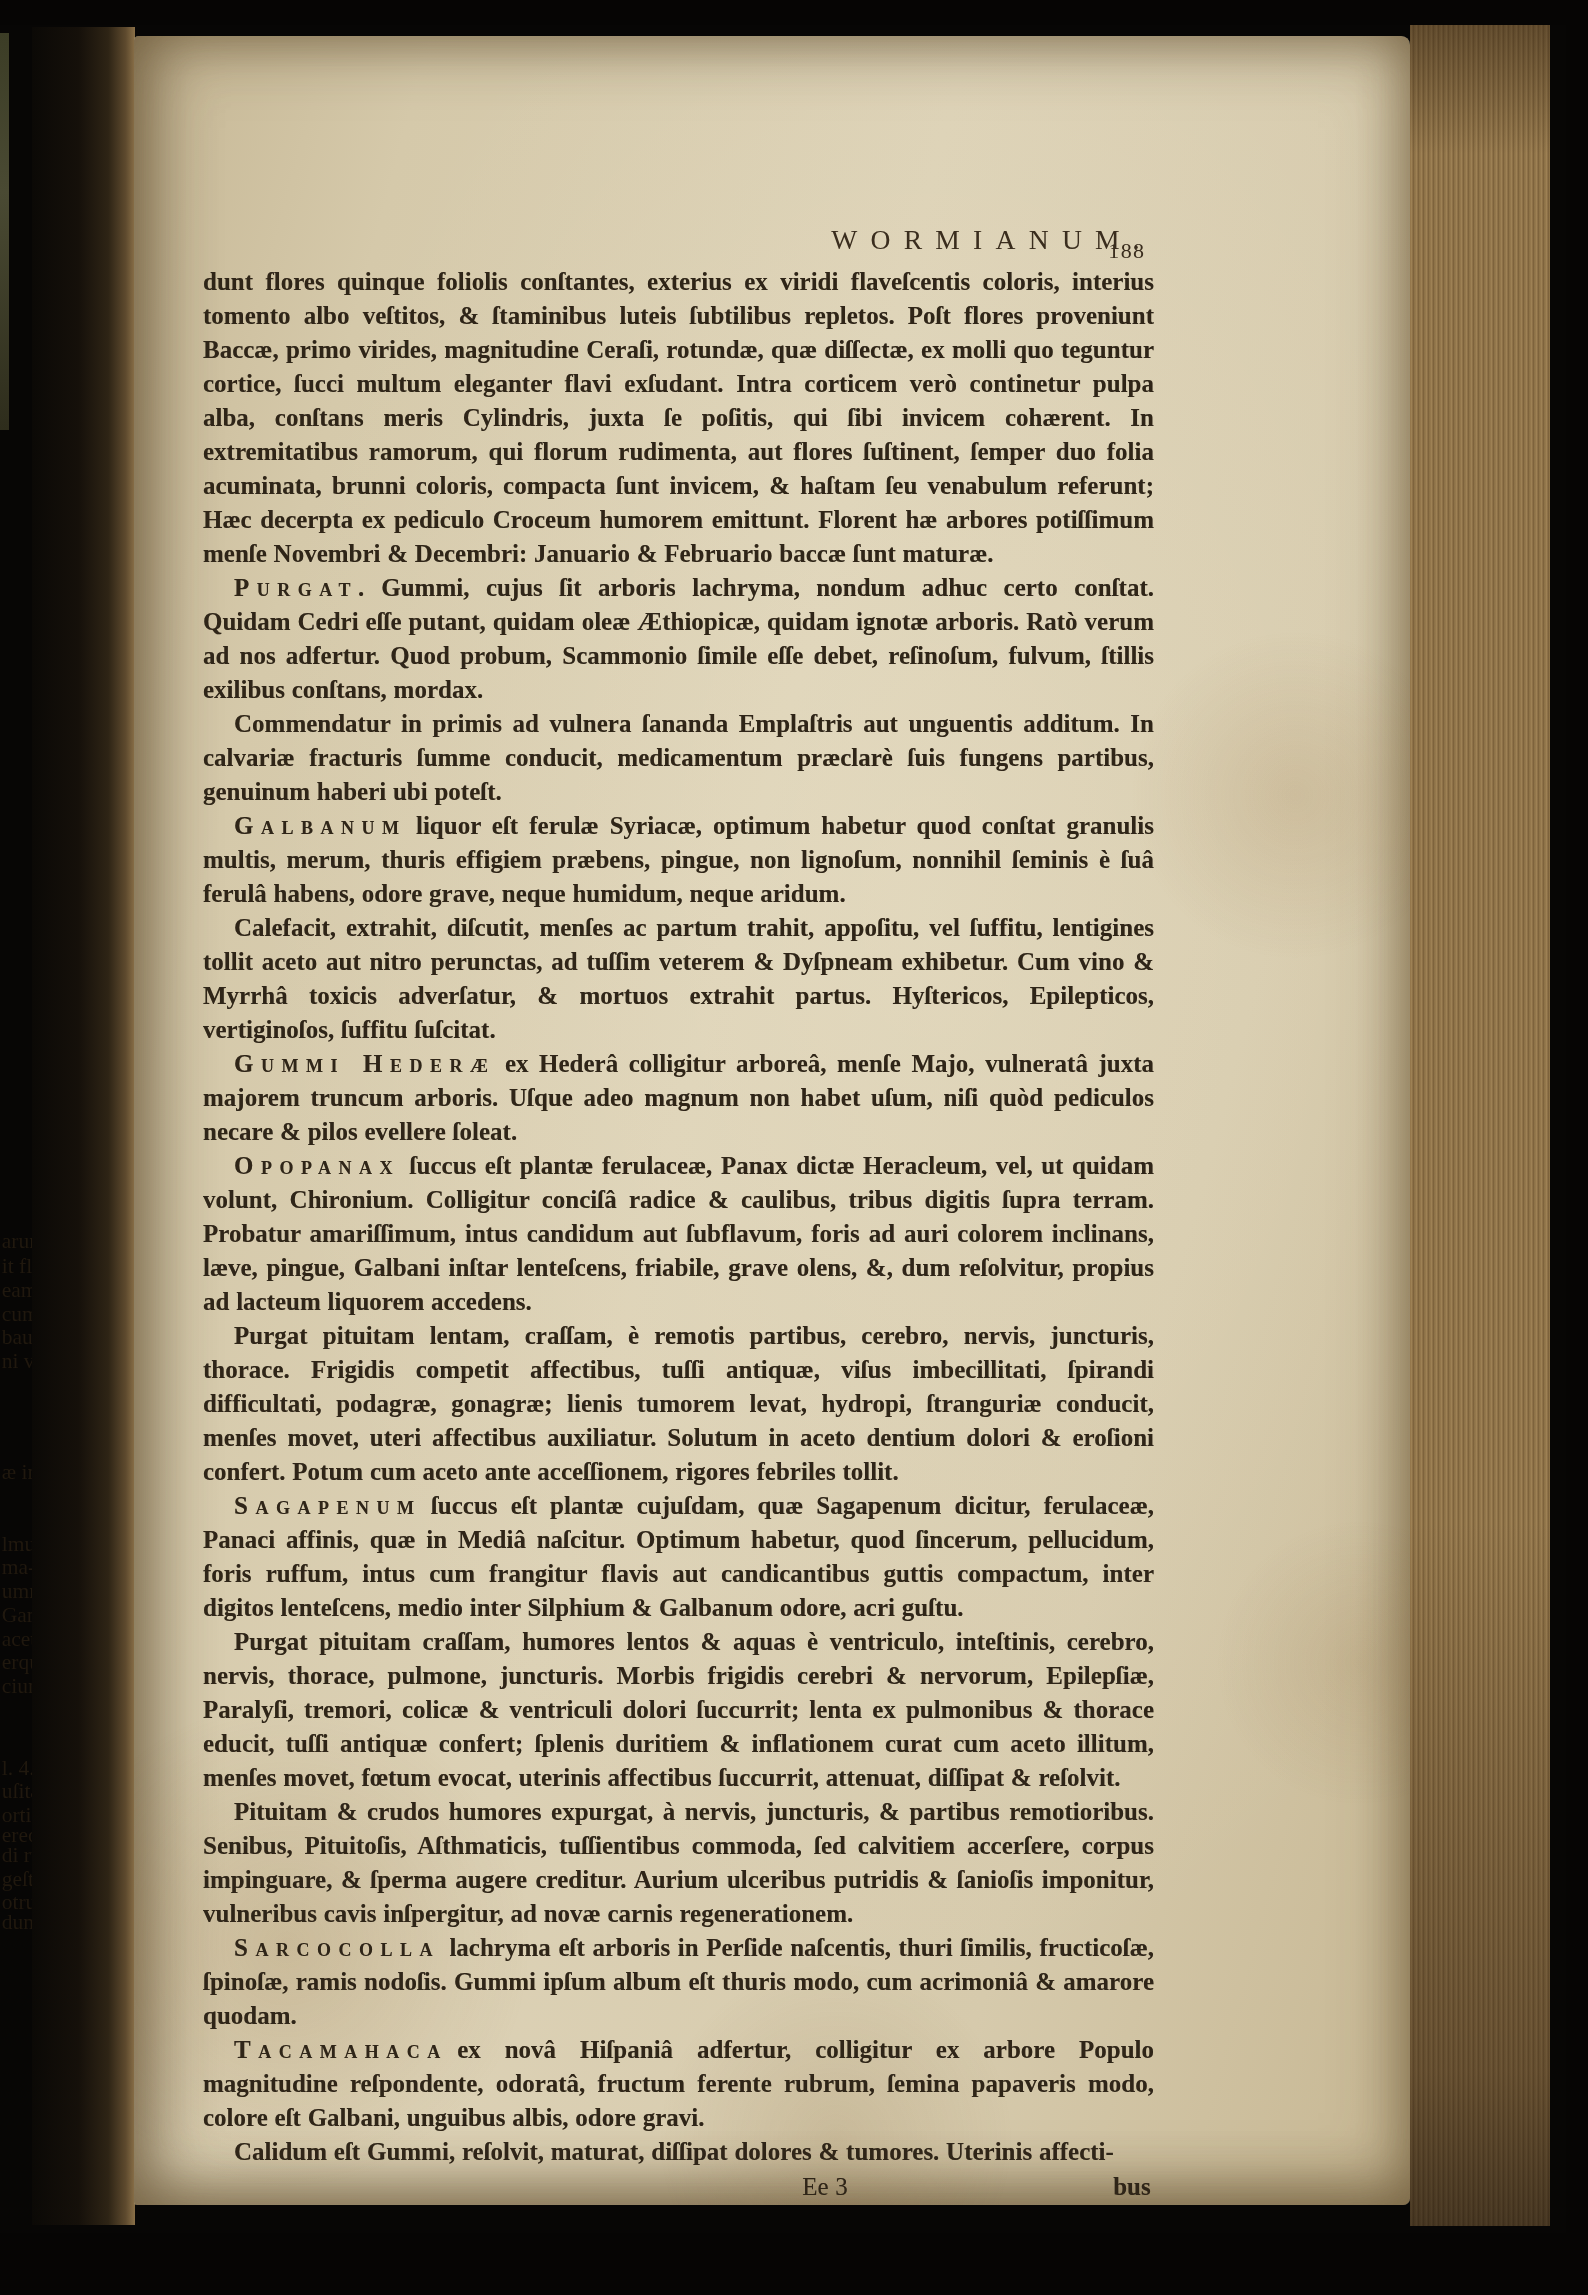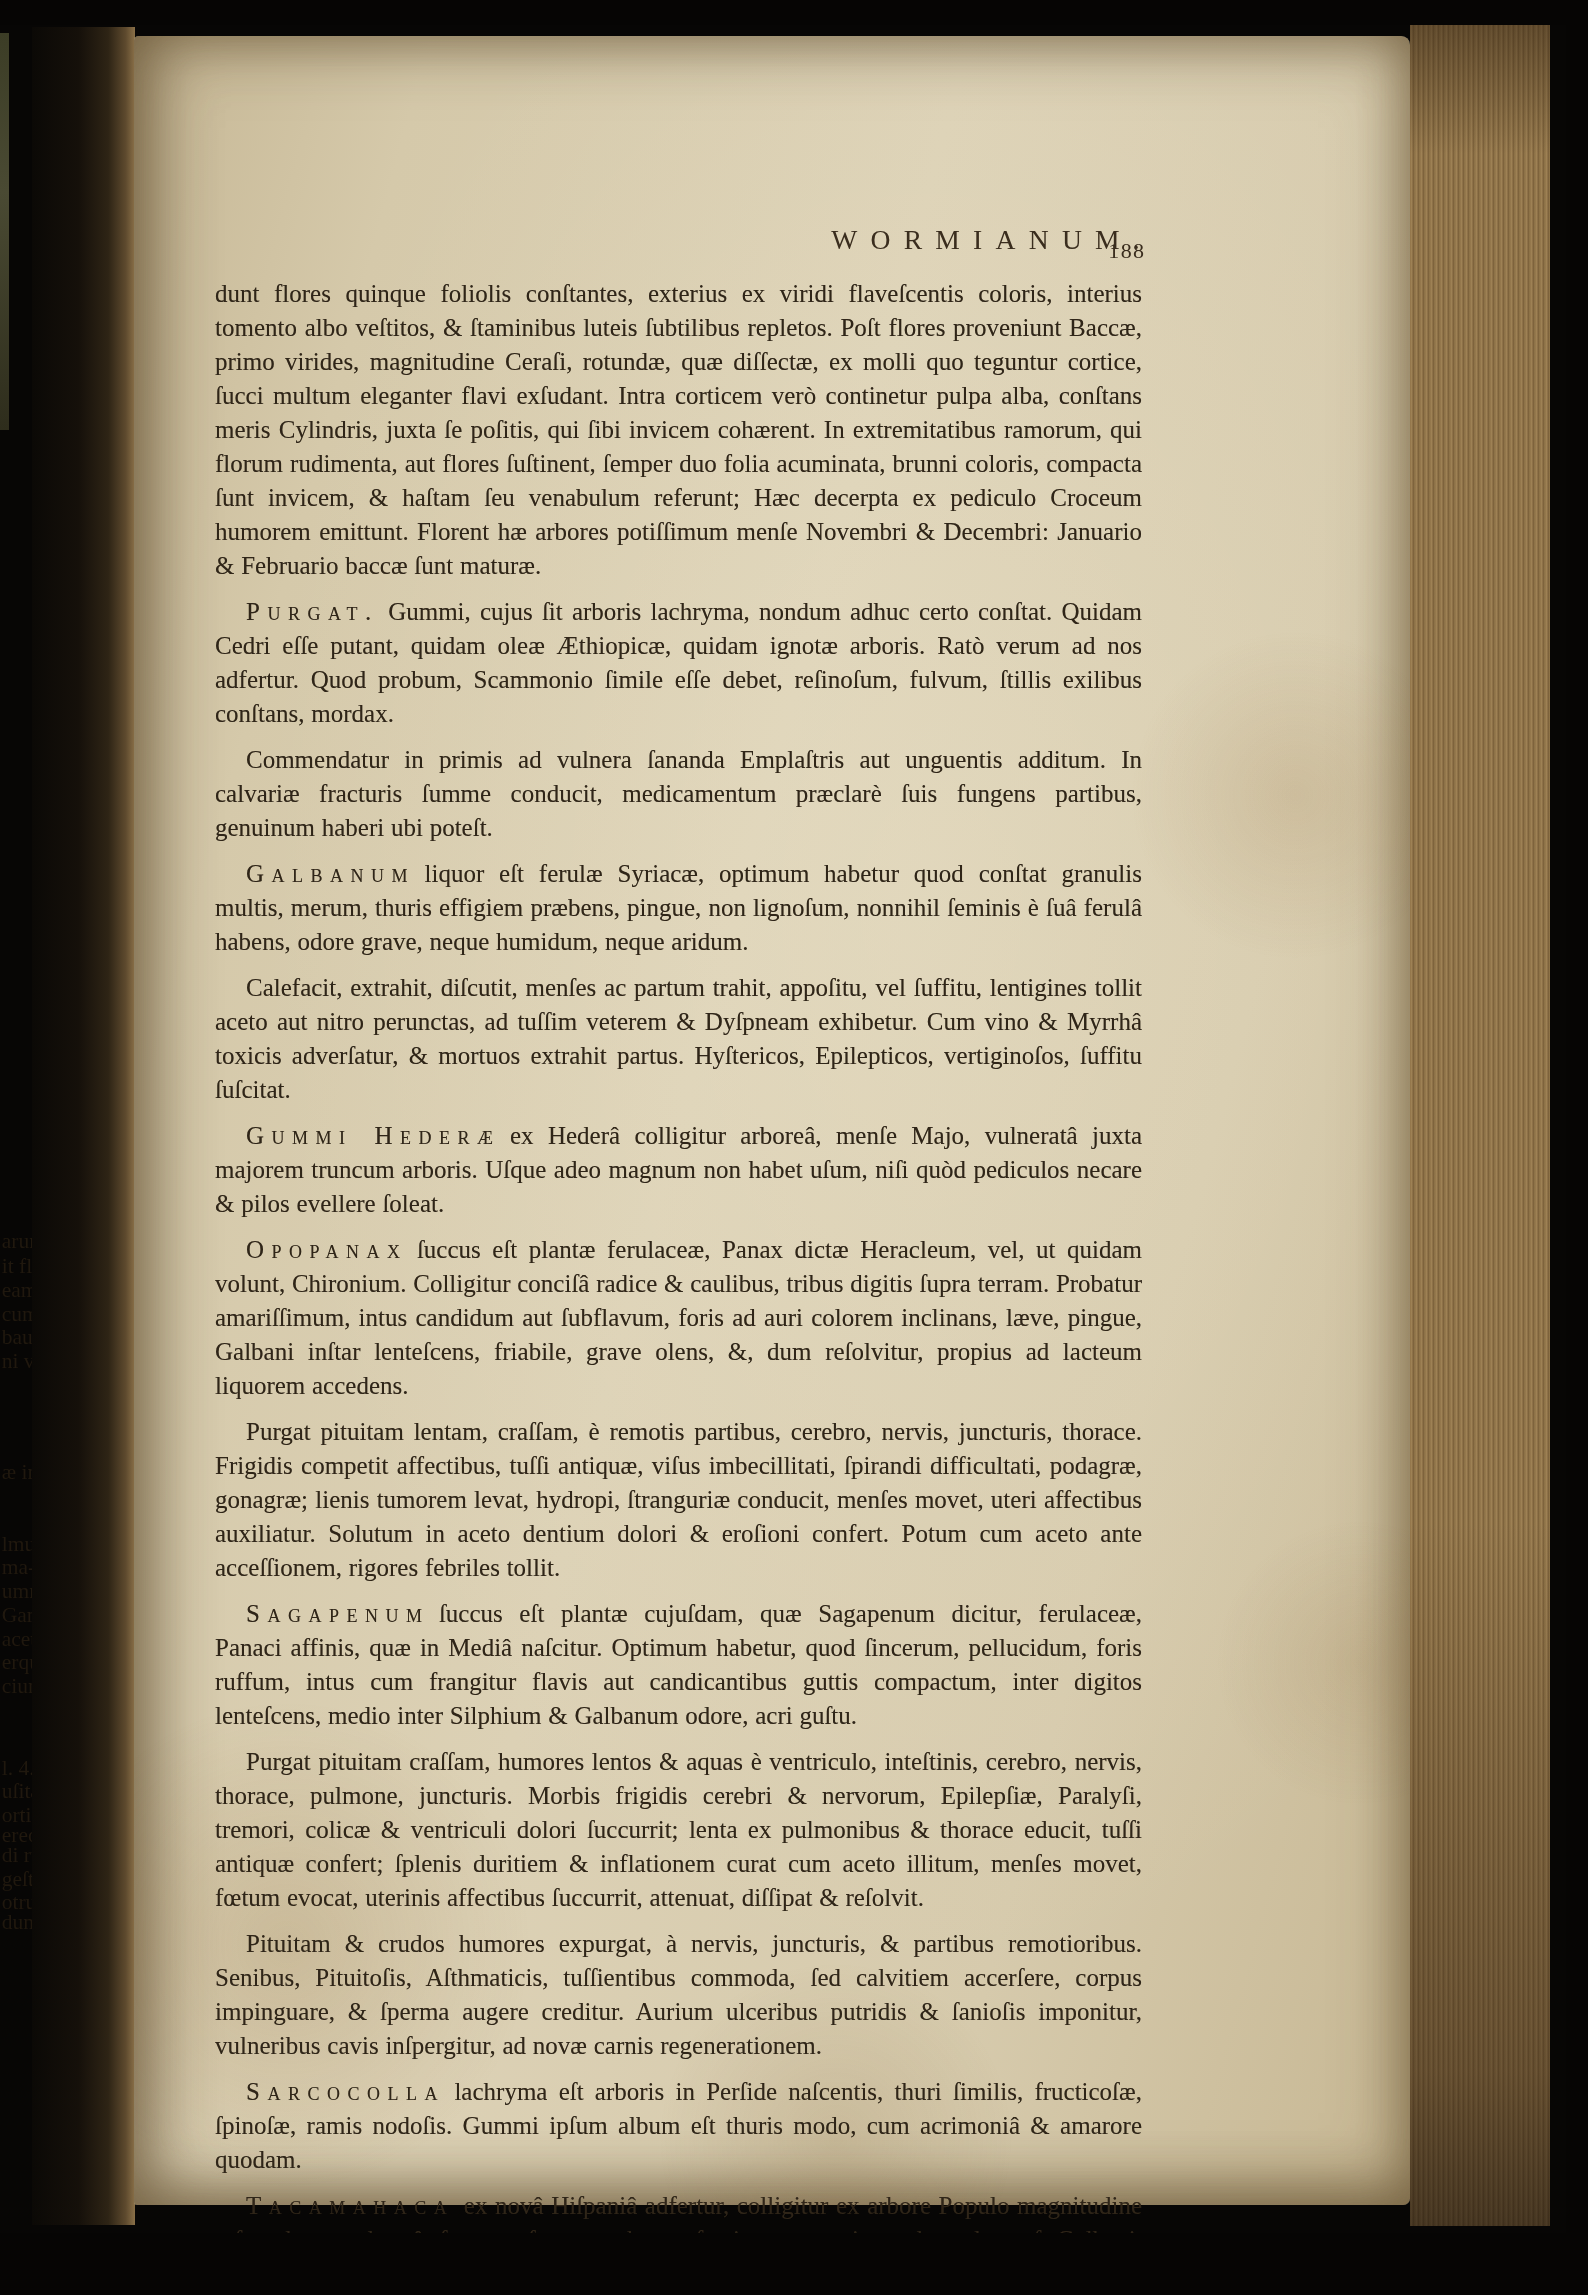--- a/index.html
+++ b/index.html
@@ -54,21 +54,21 @@
     font-size:27.6px;letter-spacing:0.48em;text-indent:0.48em;
   }
   .page-number{position:absolute;right:7.7px;top:14.3px;font-size:22px;letter-spacing:0.06em;}
   
   .text-block{
     position:absolute;left:69px;top:229px;width:951px;
     font-size:25px;line-height:34px;text-align:justify;color:#2f2518;
     word-spacing:0.02em;
     text-shadow:0 0 0.6px rgba(47,37,24,0.35);
   }
-  .text-block p{margin:12px;text-indent:31px;}
+  .text-block p{margin:0;text-indent:31px;font-weight:bold;}
   .text-block p.first{text-indent:0;}
   .headword{font-variant:small-caps;letter-spacing:0.30em;margin-right:0.38em;}
   .colophon-row{position:relative;height:35px;margin-top:1.1px;}
   .signature-mark{position:absolute;left:63%;top:0;font-size:25px;}
   .catchword{position:absolute;right:3.3px;top:0;font-size:25px;font-weight:bold;}
   
   .fore-edge{
     position:absolute;left:1410px;top:22px;width:140px;height:2204px;
     background:
       linear-gradient(180deg, rgba(45,30,14,0.50), rgba(0,0,0,0) 6%, rgba(0,0,0,0) 68%, rgba(40,25,12,0.42) 93%, rgba(20,12,6,0.6)),

